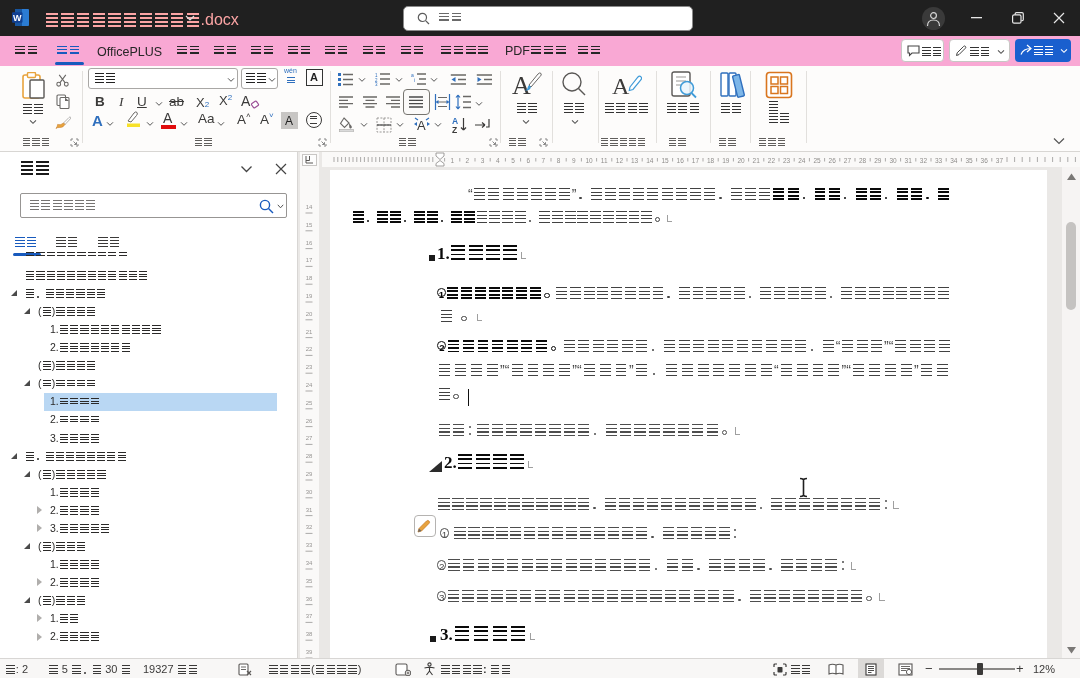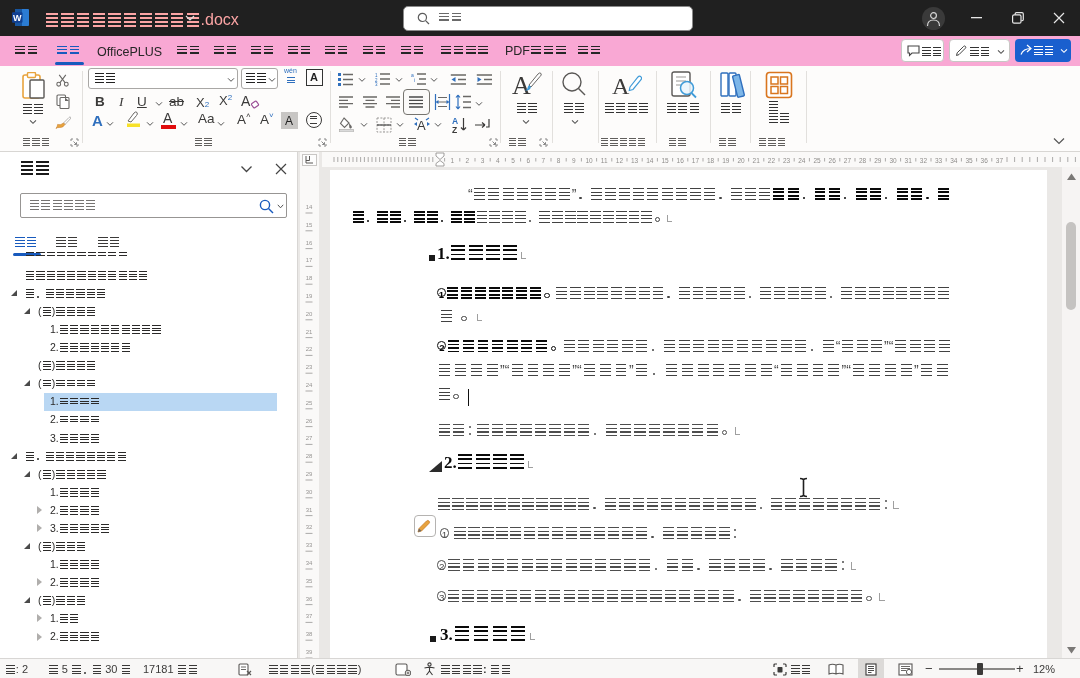--- a/index.html
+++ b/index.html
@@ -664,21 +664,21 @@
       <div class="row t" style="left:38px;top:441.9px"><span style="font-family:'Liberation Sans'">(</span><span class="cj"></span><span style="font-family:'Liberation Sans'">)</span><span class="cj"></span><span class="cj"></span><span class="cj"></span></div>
   <div class="trih" style="left:37px;top:462.4px"></div>
       <div class="row t" style="left:50px;top:459.9px"><span style="font-family:'Liberation Sans'">1.</span><span class="cj"></span><span class="cj"></span></div>
   <div class="trih" style="left:37px;top:480.5px"></div>
       <div class="row t" style="left:50px;top:478.0px"><span style="font-family:'Liberation Sans'">2.</span><span class="cj"></span><span class="cj"></span><span class="cj"></span><span class="cj"></span></div>
 </div>
 
 <div class="abs" id="status" style="left:0;top:658px;width:1080px;height:20px;background:#f8f7f6;border-top:1px solid #d8d6d4;font-size:11px;color:#3b3a39">
   <div class="abs t nw" style="left:5px;top:4px"><span class="cj"></span><span style="font-family:'Liberation Sans'">: 2</span></div>
   <div class="abs t nw" style="left:48px;top:4px"><span class="cj"></span><span style="font-family:'Liberation Sans'"> 5 </span><span class="cj"></span><span class="cp"></span><span class="cj"></span><span style="font-family:'Liberation Sans'"> 30 </span><span class="cj"></span></div>
-  <div class="abs t nw" style="left:143px;top:4px"><span style="font-family:'Liberation Sans'">17181 </span><span class="cj"></span><span class="cj"></span></div>
+  <div class="abs t nw" style="left:143px;top:4px"><span style="font-family:'Liberation Sans'">19327 </span><span class="cj"></span><span class="cj"></span></div>
   <svg class="abs" style="left:238px;top:4px" width="14" height="13" viewBox="0 0 14 13">
         <rect x="1" y="1" width="9" height="11" rx="1" stroke="#5a5856" stroke-width="1.1" fill="#fff"></rect>
         <path d="M3 4 H8 M3 6.5 H8" stroke="#5a5856" stroke-width="0.9"></path>
         <path d="M9 8 L13 12 M13 8 L9 12" stroke="#5a5856" stroke-width="1.2"></path>
       </svg>
   <div class="abs t nw" style="left:268px;top:4px"><span class="cj"></span><span class="cj"></span><span class="cj"></span><span class="cj"></span><span style="font-family:'Liberation Sans'">(</span><span class="cj"></span><span class="cj"></span><span class="cj"></span><span class="cj"></span><span style="font-family:'Liberation Sans'">)</span></div>
   <svg class="abs" style="left:395px;top:4px" width="16" height="13" viewBox="0 0 16 13">
         <rect x="1" y="1" width="11" height="11" rx="1.5" stroke="#5a5856" stroke-width="1.1" fill="#fff"></rect>
         <circle cx="13" cy="10" r="2.8" fill="#f6f4f3" stroke="#5a5856" stroke-width="1"></circle>
         <path d="M13 8.6 V11.4 M11.6 10 H14.4" stroke="#5a5856" stroke-width="0.9"></path>

